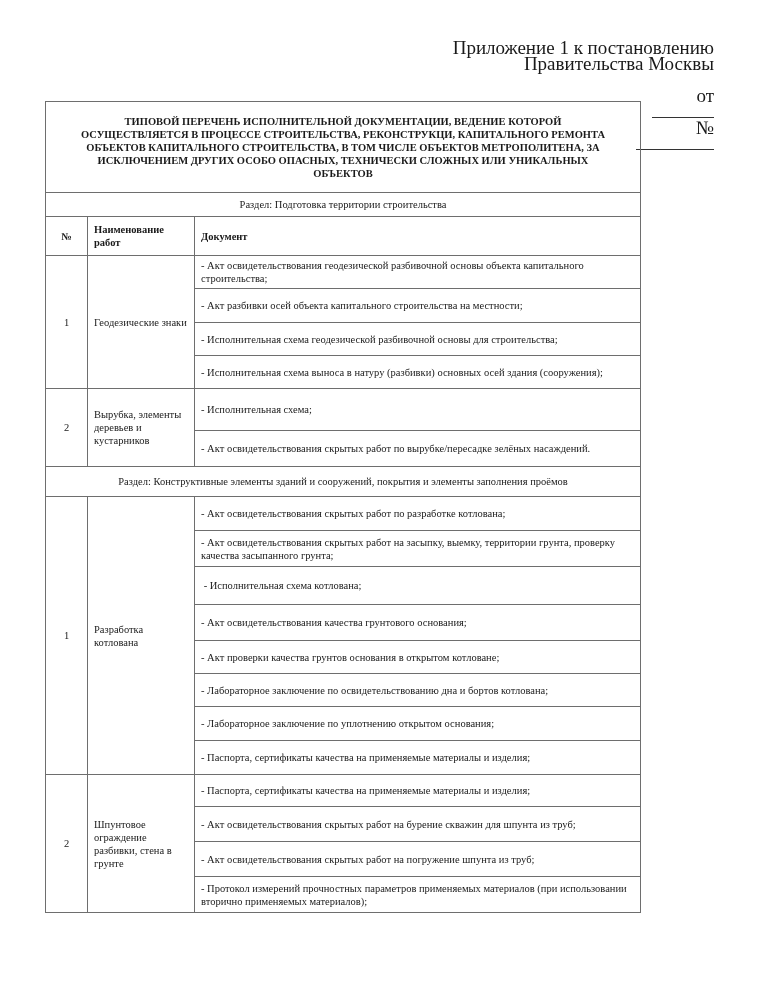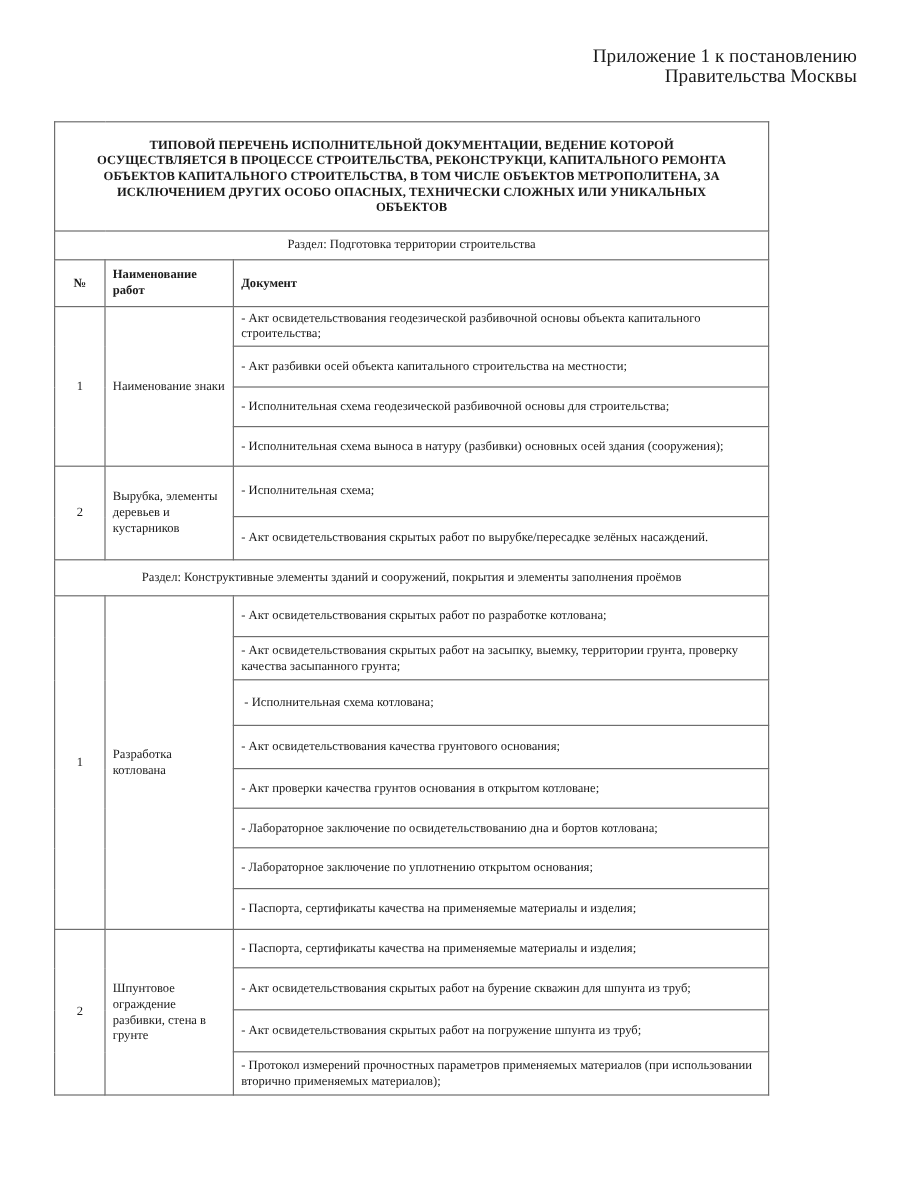--- a/index.html
+++ b/index.html
@@ -1,19 +1,19 @@
 <!DOCTYPE html>
 <html><head>
 <meta charset="utf-8">
 <style>
   html, body { margin:0; padding:0; background:#ffffff; }
   body { width:768px; height:994px; position:relative; overflow:hidden;
          font-family:"Liberation Serif", serif; color:#1a1a1a; }
   .appendix { position:absolute; right:54px; top:40px; text-align:right;
-              font-size:16px; line-height:16px; }
+              font-size:19px; line-height:16px; }
   .appendix .line { white-space:pre; }
   .blank { display:inline-block; border-bottom:1px solid #333; height:12px; vertical-align:baseline; }
   .b1 { width:62px; } .b2 { width:78px; }
 
   table.doc { position:absolute; left:45px; top:101px; width:596px;
               border-collapse:collapse; table-layout:fixed; font-size:10.5px; }
   table.doc td { border:1px solid #6e6e6e; padding:0 6px; vertical-align:middle; line-height:13px; }
   .title-cell { height:90px; text-align:center; font-weight:bold; font-size:10.5px;
                 line-height:13px; padding:0 28px !important; }
   .section-cell { height:23px; text-align:center; font-weight:normal; }
@@ -21,20 +21,26 @@
   .num { text-align:center; }
   .c1 { width:42px; } .c2 { width:107px; }
   .doc-cell { padding-left:6px !important; }
 </style>
 </head>
 <body>
 
 <div class="appendix">
   <div class="line">Приложение 1 к постановлению</div>
   <div class="line">Правительства Москвы</div>
+  <div class="line">
+    <span>от</span>
+    <span class="blank b1"></span>
+    <span>№</span>
+    <span class="blank b2"></span>
+  </div>
 </div>
 
 <table class="doc">
   <colgroup>
       <col class="c1">
       <col class="c2">
       <col>
     </colgroup>
   <tbody>
       <tr>
@@ -44,21 +50,21 @@
     <td colspan="3" class="section-cell">Раздел: Подготовка территории строительства</td>
   </tr>
   <tr class="hdr">
     <td class="num">№</td>
     <td>Наименование работ</td>
     <td class="doc-cell">Документ</td>
   </tr>
 
   <tr style="height:33px">
     <td rowspan="4" class="num">1</td>
-    <td rowspan="4">Наименование знаки</td>
+    <td rowspan="4">Геодезические знаки</td>
     <td class="doc-cell">- Акт освидетельствования геодезической разбивочной основы объекта капитального строительства;</td>
   </tr>
   <tr style="height:34px">
         <td class="doc-cell">- Акт разбивки осей объекта капитального строительства на местности;</td>
       </tr>
   <tr style="height:33px">
         <td class="doc-cell">- Исполнительная схема геодезической разбивочной основы для строительства;</td>
       </tr>
   <tr style="height:33px">
         <td class="doc-cell">- Исполнительная схема выноса в натуру (разбивки) основных осей здания (сооружения);</td>

